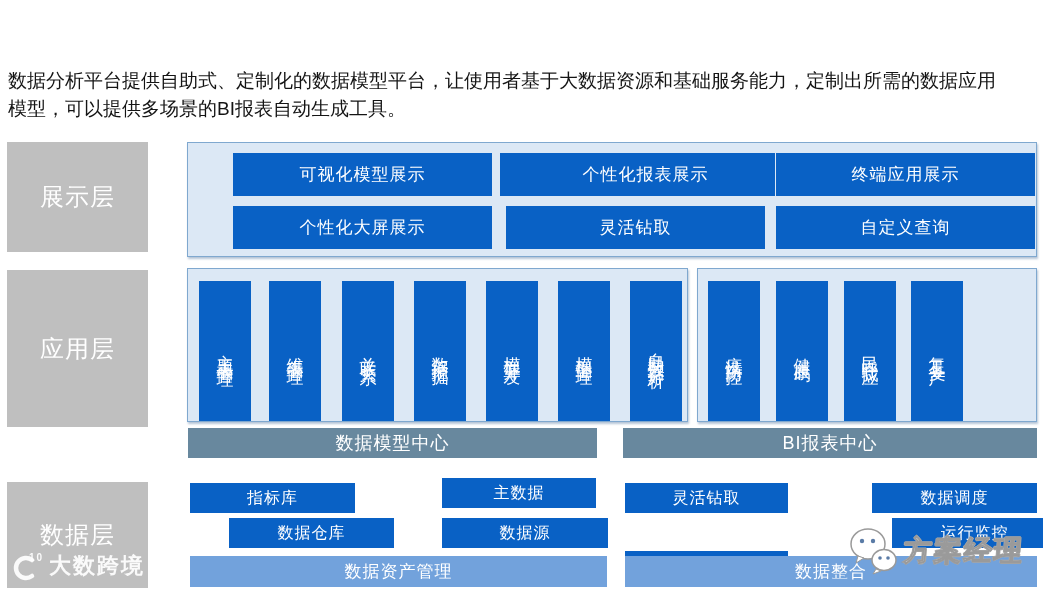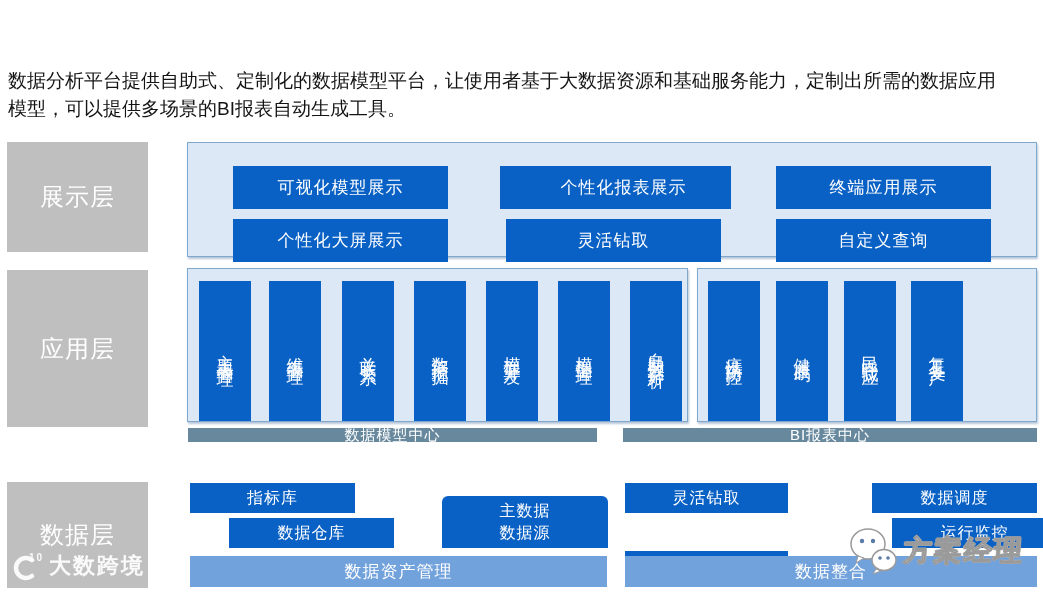--- a/index.html
+++ b/index.html
@@ -30,27 +30,27 @@
   .ll-data{top:482px;height:106px;}
   
   .panel{position:absolute;background:var(--panel-bg,#dce8f5);
     border:1px solid var(--panel-border,#7fa8cf);box-sizing:border-box;
     box-shadow:1px 2px 2px rgba(46,90,140,.35);}
   .p-display{left:187px;top:142px;width:850px;height:115px;}
   .p-app-left{left:187px;top:268px;width:501px;height:154px;}
   .p-app-right{left:697px;top:268px;width:340px;height:154px;}
   
   .blue{background:var(--accent-blue,#0961c5);color:#fff;display:flex;align-items:center;justify-content:center;}
-  .disp-btn{position:absolute;width:215px;height:43px;font-size:17px;letter-spacing:1px;margin-top:13px;}
+  .disp-btn{position:absolute;width:259px;height:43px;font-size:17px;letter-spacing:1px;}
   .vbtn{position:absolute;top:12px;width:52px;height:140px;font-size:17px;
     writing-mode:vertical-rl;text-orientation:upright;letter-spacing:4px;}
   .data-btn{position:absolute;height:30px;font-size:16px;letter-spacing:1px;}
   
-  .slate-bar{position:absolute;top:428px;height:14px;background:var(--slate,#68889e);
-    color:#fff;font-size:15px;display:flex;align-items:center;justify-content:center;letter-spacing:1px;}
+  .slate-bar{position:absolute;top:428px;height:30px;background:var(--slate,#68889e);
+    color:#fff;font-size:18px;display:flex;align-items:center;justify-content:center;letter-spacing:1px;}
   .light-bar{position:absolute;top:556px;height:31px;background:var(--light-blue-bar,#72a2dc);
     color:#fff;font-size:17px;display:flex;align-items:center;justify-content:center;letter-spacing:1px;}
   
   .wm-left{position:absolute;left:10px;top:551px;display:flex;align-items:center;gap:5px;
     color:rgba(255,255,255,.92);font-size:22px;font-weight:bold;letter-spacing:2px;}
   .wm-right{position:absolute;left:846px;top:522px;display:flex;align-items:center;}
   .wm-right-label{
     font-size:28px;font-weight:bold;color:#fff;letter-spacing:2px;transform:skewX(-4deg);
     -webkit-text-stroke:1px #9a9a9a;
     text-shadow:1px 0 0 #aaa,-1px 0 0 #aaa,0 1px 0 #aaa,0 -1px 0 #aaa;}
@@ -94,21 +94,21 @@
     <div class="blue vbtn" style="left:78px;">健康码</div>
     <div class="blue vbtn" style="left:146px;">民呼我应</div>
     <div class="blue vbtn" style="left:213px;">复工复产</div>
   </div>
 
   <div class="slate-bar" style="left:188px;width:409px;">数据模型中心</div>
   <div class="slate-bar" style="left:623px;width:414px;">BI报表中心</div>
 
   <div class="blue data-btn" style="left:190px;top:483px;width:165px;">指标库</div>
   <div class="blue data-btn" style="left:190px;top:518px;width:165px;margin-left:39px;">数据仓库</div>
-  <div class="blue data-btn" style="left:442px;top:496px;width:166px;border-radius:6px;">主数据</div>
+  <div class="blue data-btn" style="left:442px;top:478px;width:154px;">主数据</div>
   <div class="blue data-btn" style="left:442px;top:518px;width:166px;">数据源</div>
   <div class="blue data-btn" style="left:625px;top:483px;width:163px;">灵活钻取</div>
   <div class="blue data-btn" style="left:625px;top:518px;width:163px;margin-top:33px;">数据清洗</div>
   <div class="blue data-btn" style="left:872px;top:483px;width:165px;">数据调度</div>
   <div class="blue data-btn" style="left:892px;top:518px;width:165px;">运行监控</div>
 
   <div class="light-bar" style="left:190px;width:417px;">数据资产管理</div>
   <div class="light-bar" style="left:625px;width:412px;">数据整合</div>
 
   <div class="wm-left">

